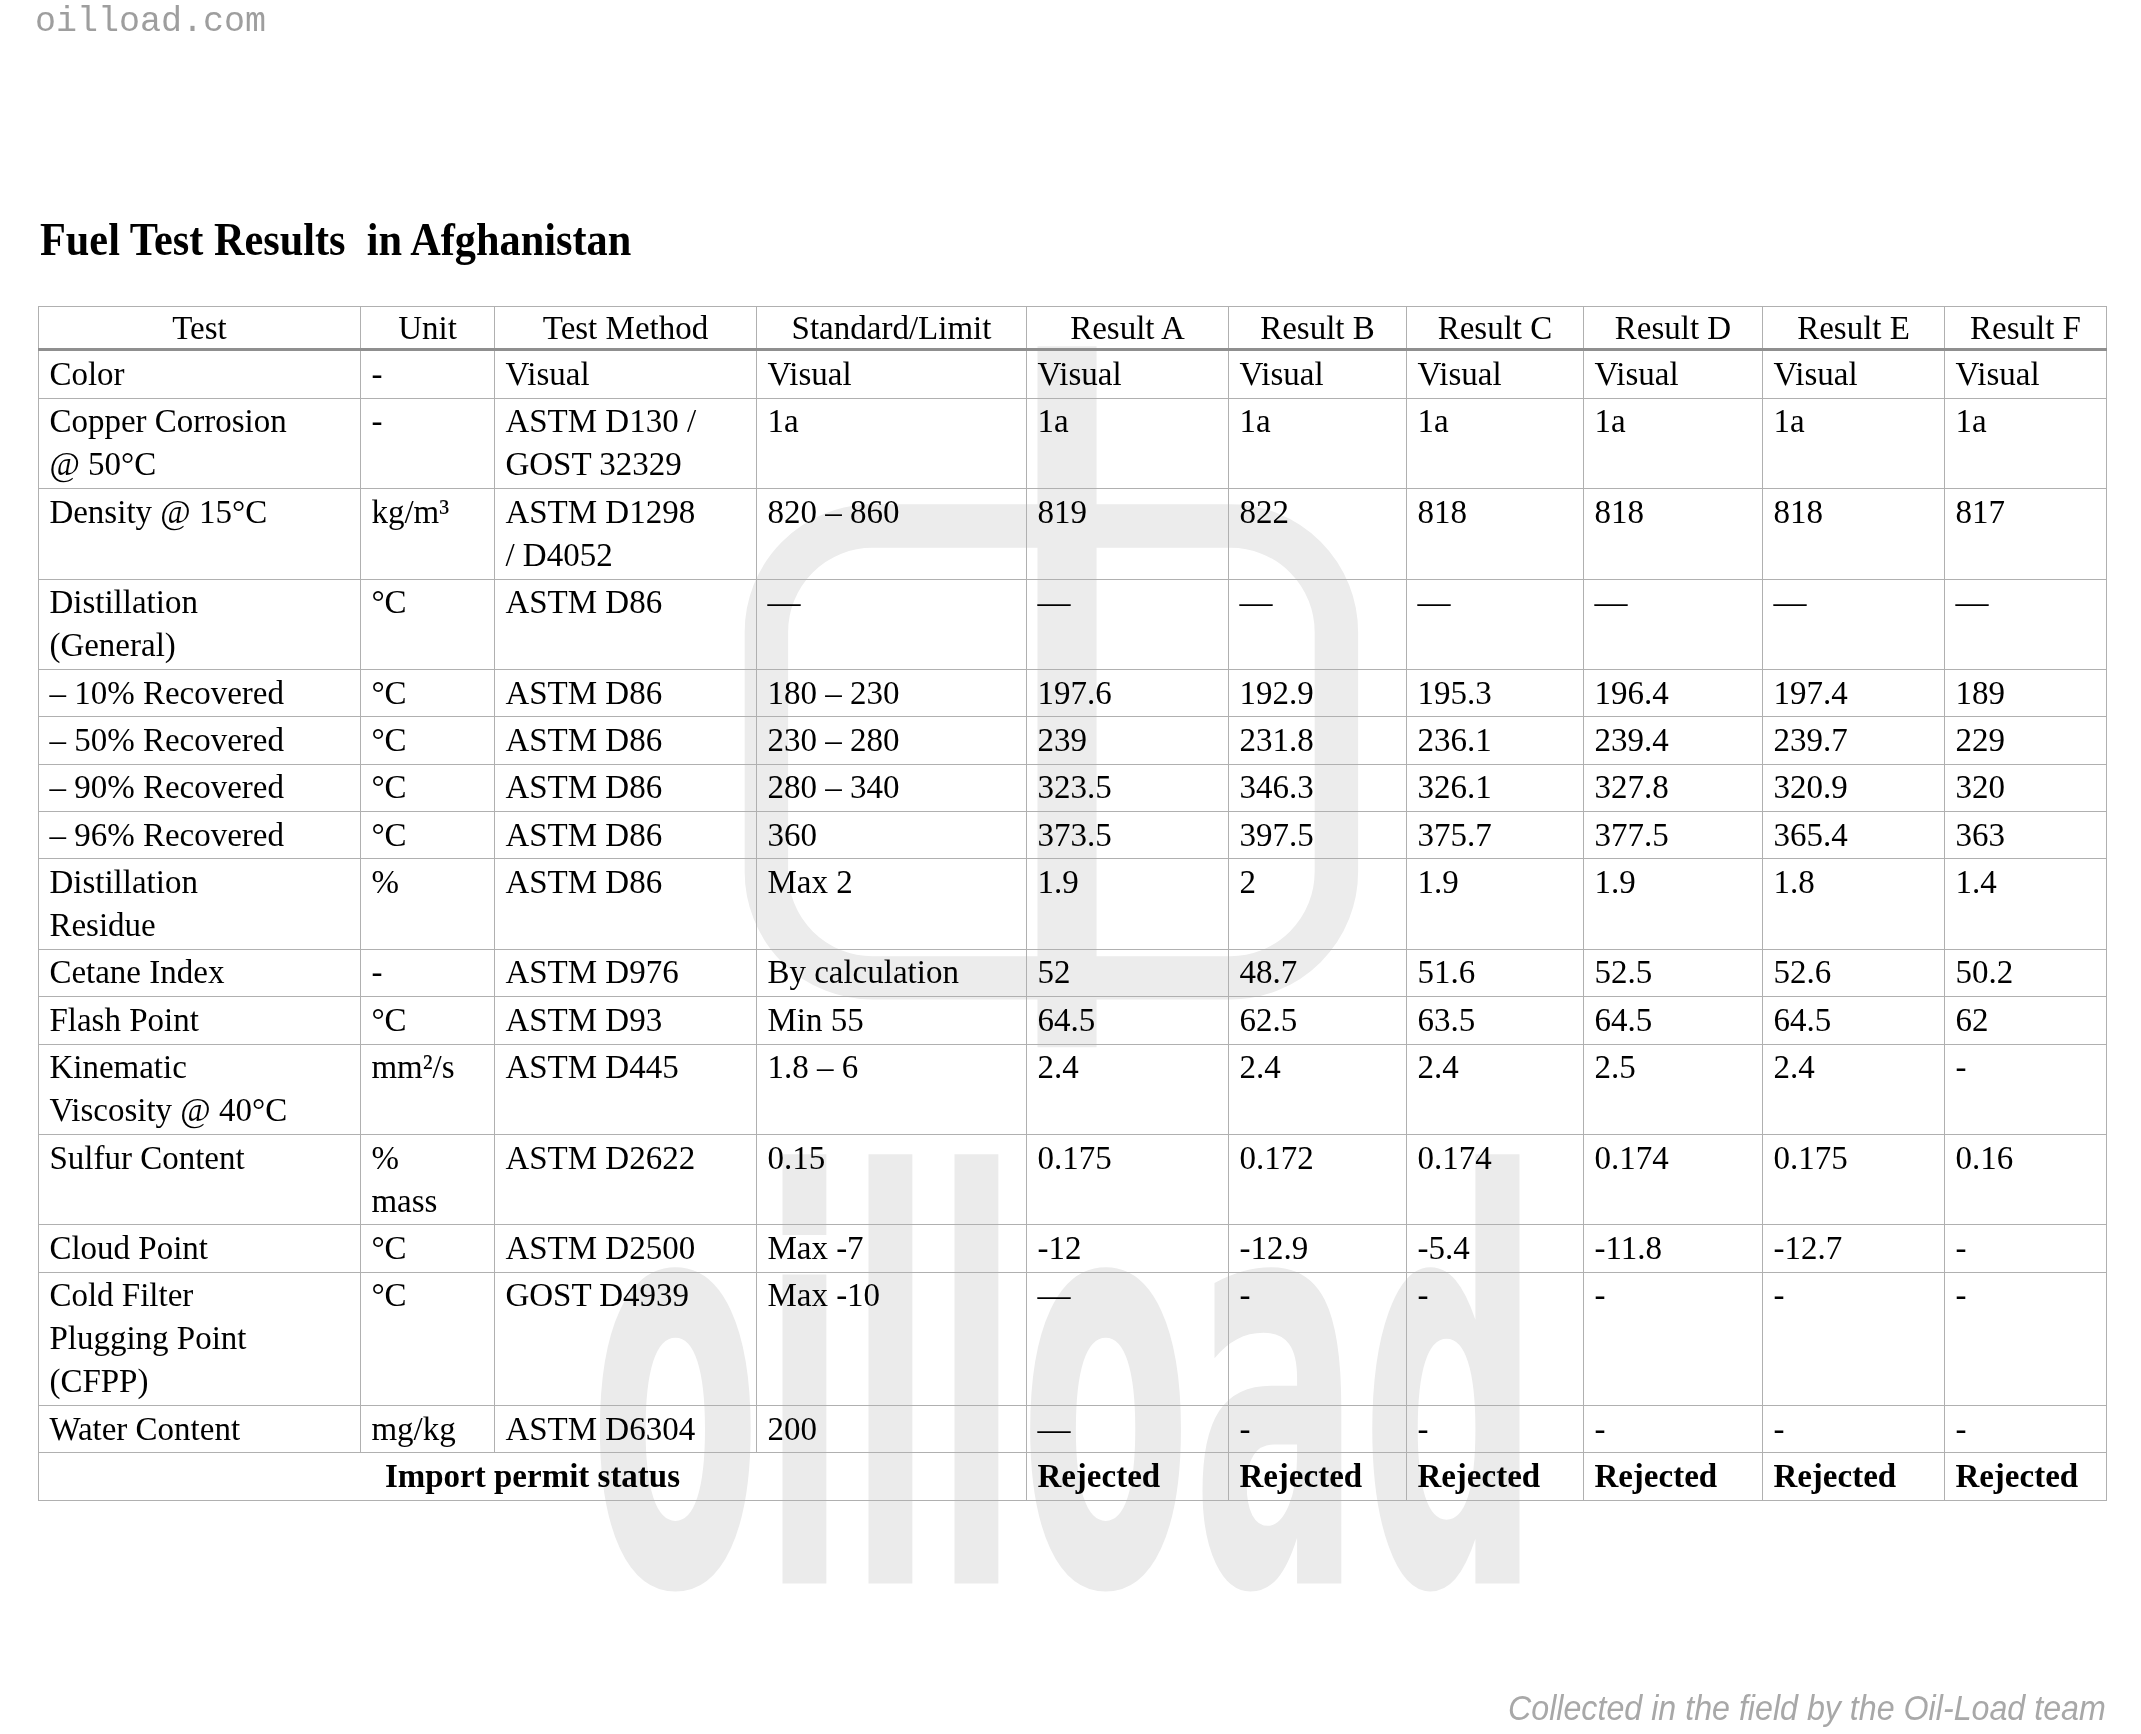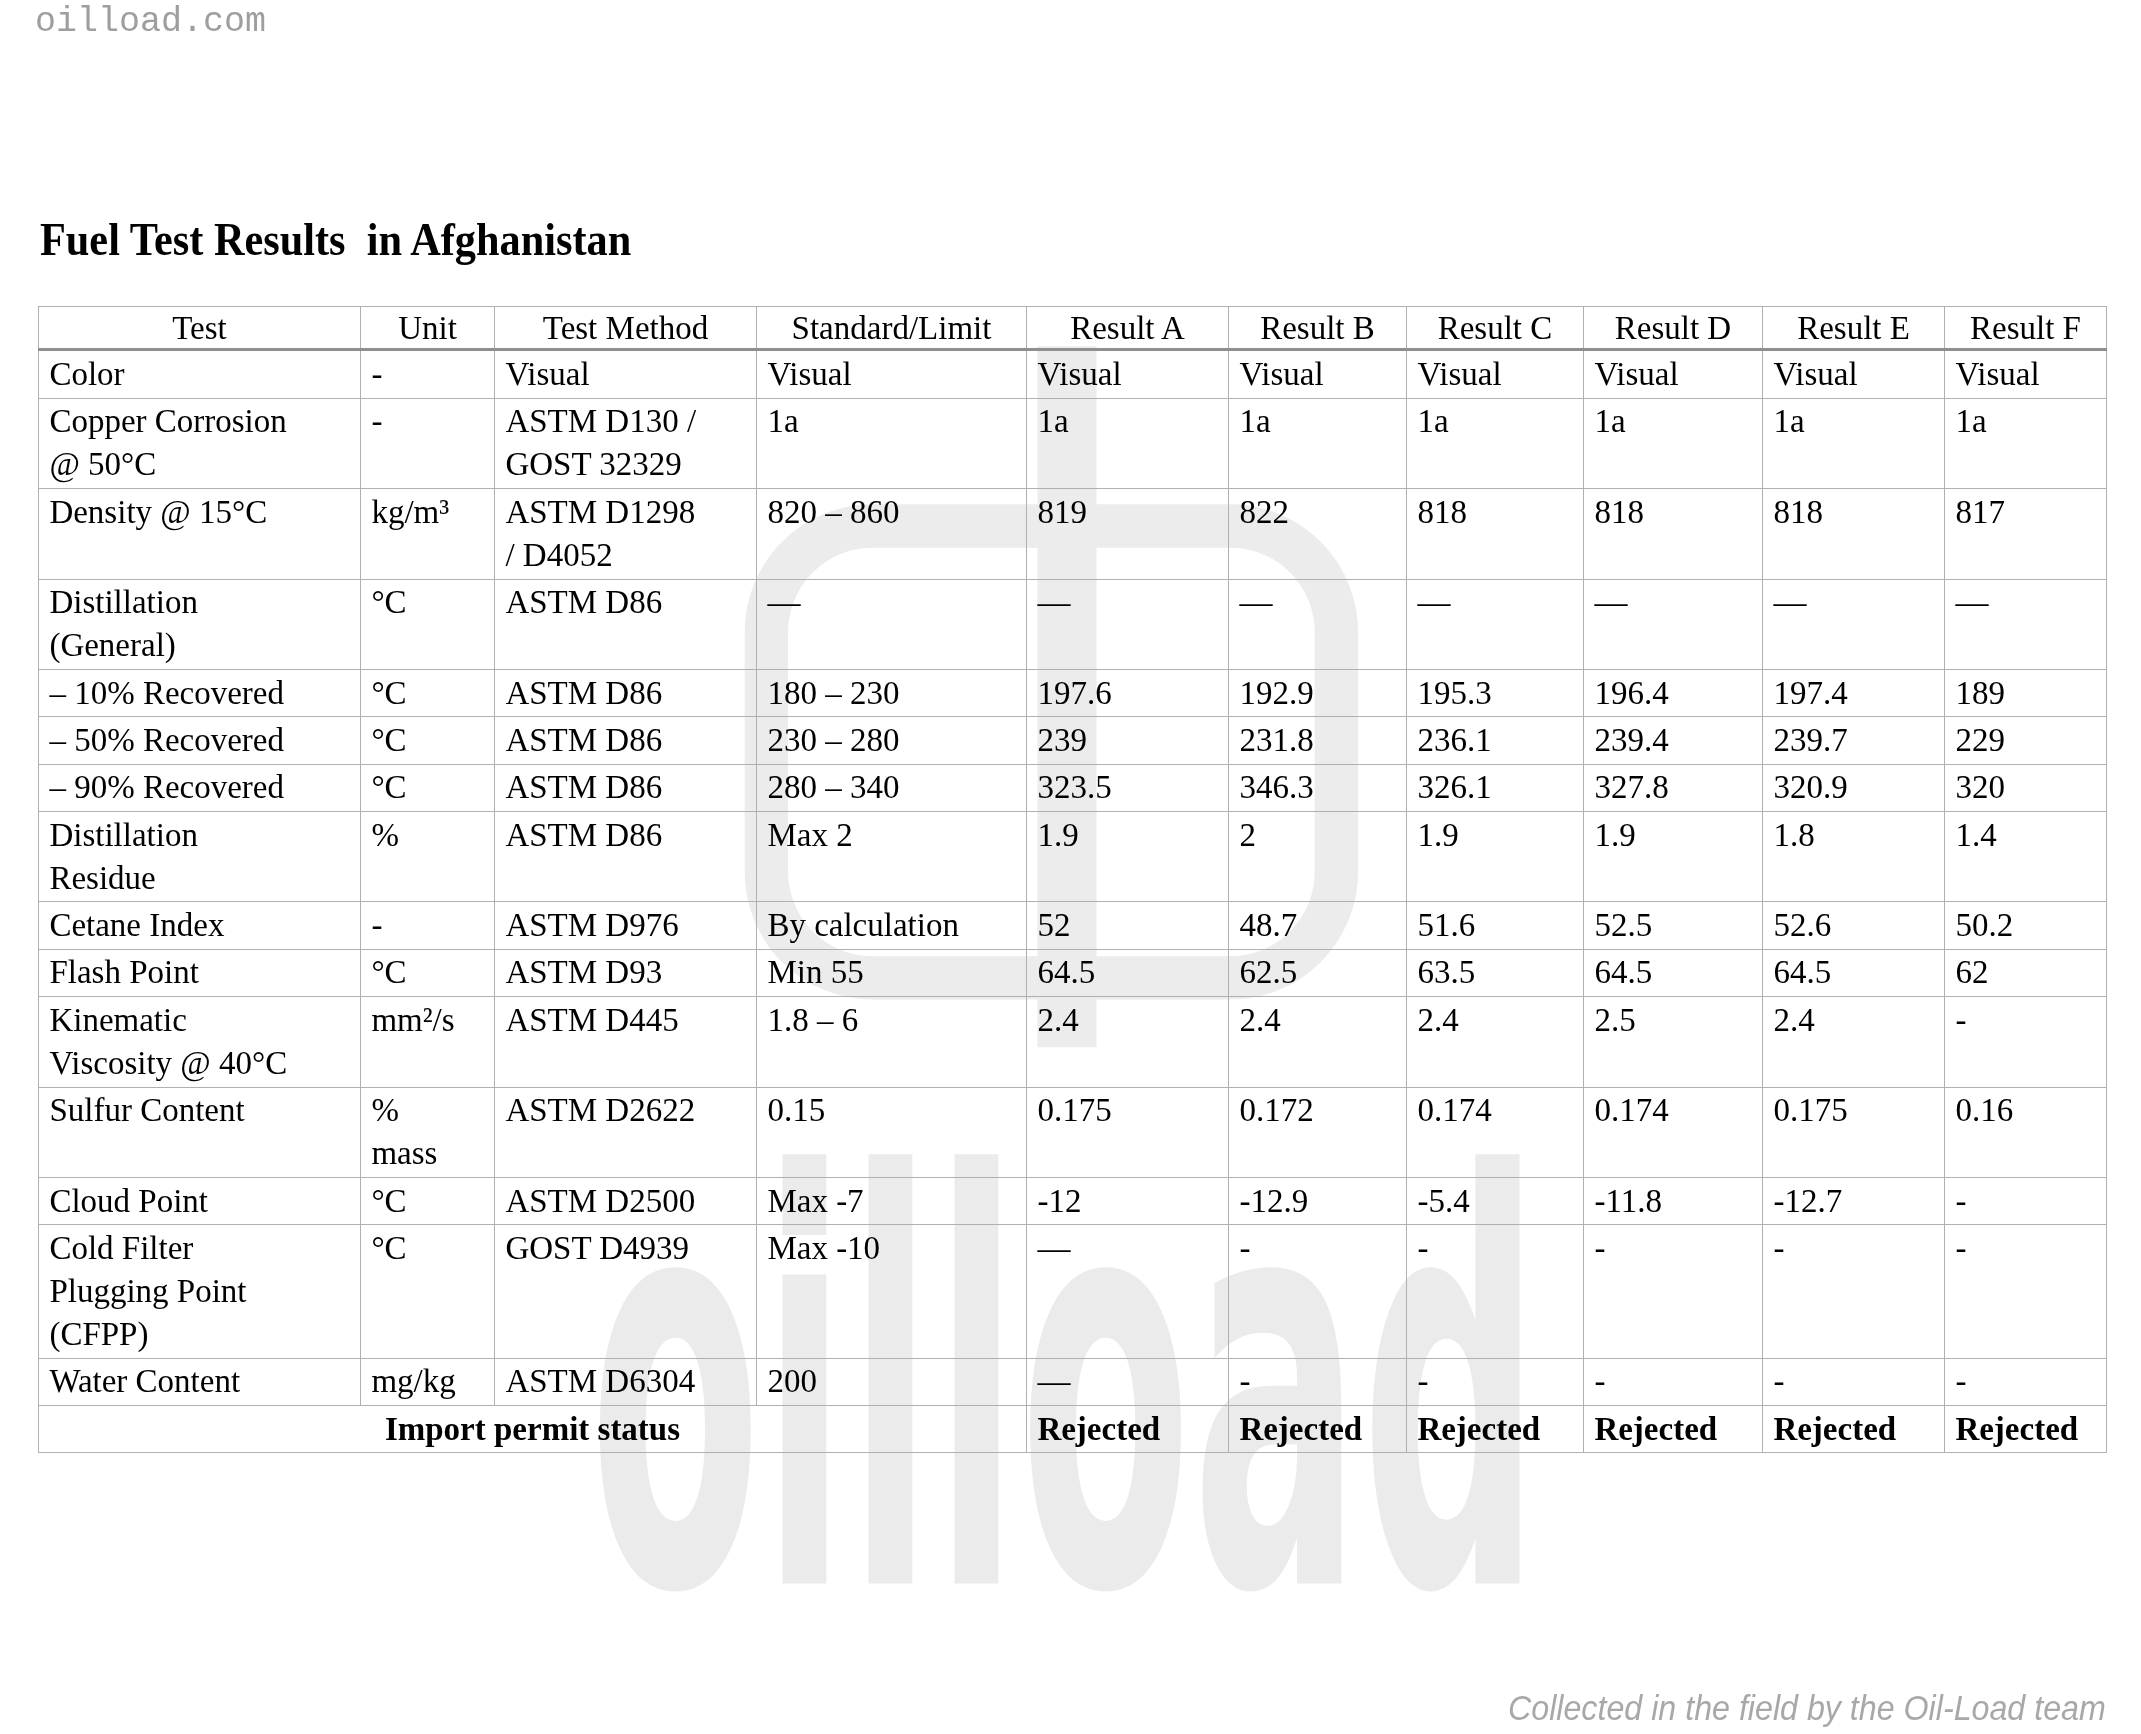--- a/index.html
+++ b/index.html
@@ -165,20 +165,32 @@
         <td>ASTM D86</td>
         <td>280 – 340</td>
         <td>323.5</td>
         <td>346.3</td>
         <td>326.1</td>
         <td>327.8</td>
         <td>320.9</td>
         <td>320</td>
       </tr>
       <tr>
+        <td>– 96% Recovered</td>
+        <td>°C</td>
+        <td>ASTM D86</td>
+        <td>360</td>
+        <td>373.5</td>
+        <td>397.5</td>
+        <td>375.7</td>
+        <td>377.5</td>
+        <td>365.4</td>
+        <td>363</td>
+      </tr>
+      <tr>
         <td>Distillation
 Residue</td>
         <td>%</td>
         <td>ASTM D86</td>
         <td>Max 2</td>
         <td>1.9</td>
         <td>2</td>
         <td>1.9</td>
         <td>1.9</td>
         <td>1.8</td>

